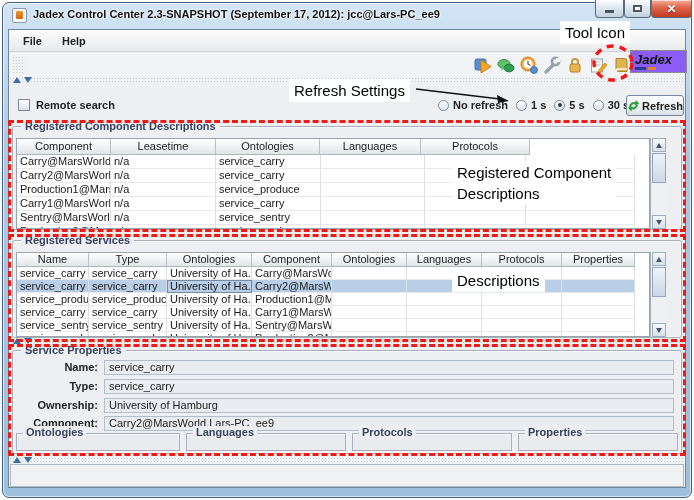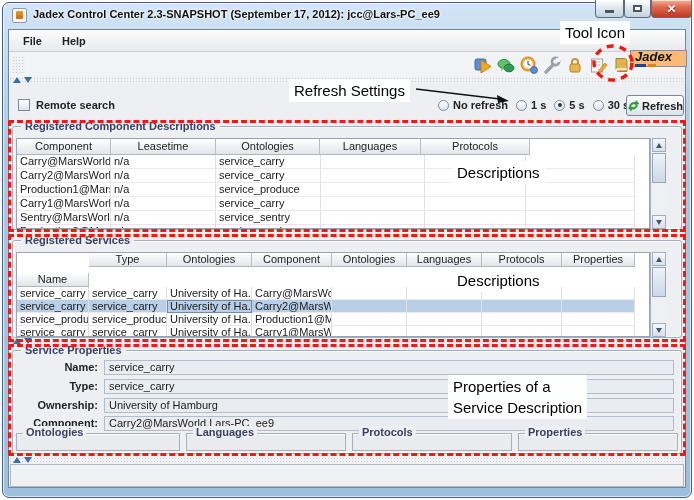--- a/index.html
+++ b/index.html
@@ -26,21 +26,21 @@
 
   
   #client{left:8px;top:29px;width:678px;height:459px;background:#edeff2;border:1px solid #70879c;}
   #menubar{left:9px;top:30px;width:676px;height:22px;background:linear-gradient(#fcfcfc,#e9eaec);border-bottom:1px solid #cdd0d4;display:flex;align-items:center;gap:4px;padding:0 6px;}
   .menu-item{font-size:11px;font-weight:bold;color:#222;padding:2px 8px;}
   #toolbar{left:9px;top:52px;width:676px;height:25px;background:#f2f3f5;display:flex;align-items:center;}
   .stipple{background-color:#f0f1f3;background-image:radial-gradient(circle,#c7cbd0 30%,transparent 32%);background-size:3px 3px;}
   #grip{left:12px;top:56px;width:13px;height:17px;}
   #toolicons{left:472px;top:53px;height:23px;display:flex;align-items:center;gap:2px;}
   .ticon{width:21px;height:21px;display:flex;align-items:center;justify-content:center;}
-  #logo{left:630px;top:50px;width:57px;height:17px;background:#fdba74;border:1px solid #8c8c8c;display:flex;flex-direction:column;justify-content:center;padding-left:4px;}
+  #logo{left:630px;top:50px;width:57px;height:23px;background:#8b5cf6;border:1px solid #8c8c8c;display:flex;flex-direction:column;justify-content:center;padding-left:4px;}
   #logo .logo-text{font-size:13px;font-weight:bold;font-style:italic;color:#111;line-height:13px;}
   #logo .bars{display:flex;gap:2px;margin-top:1px;}
   #logo .bars i{height:3px;display:block;}
   .divider{left:9px;width:676px;height:6px;}
   .onetouch{position:absolute;left:4px;top:0;display:flex;gap:3px;align-items:center;height:6px;}
   .tri-up{width:0;height:0;border-left:4px solid transparent;border-right:4px solid transparent;border-bottom:6px solid #3b6ea5;}
   .tri-down{width:0;height:0;border-left:4px solid transparent;border-right:4px solid transparent;border-top:6px solid #3b6ea5;}
 
   
   .group{border:1px solid #a6adb8;border-radius:3px;box-shadow:inset 0 0 0 1px #fdfdfd;}
@@ -310,21 +310,21 @@
     <span class="sbtn down">
         <span class="sb-tri-down"></span>
       </span>
   </div>
 
   <div id="group-serv" class="abs group">
     <span class="group-title">Registered Services</span>
   </div>
   <div id="serv-table" class="abs tablewrap">
       <div class="trow thead">
-        <div class="tcell" style="width: 72px; margin-top: 20px;">Name</div>
+        <div class="tcell" style="width: 72px;">Name</div>
         <div class="tcell" style="width: 78px;">Type</div>
         <div class="tcell" style="width: 85px;">Ontologies</div>
         <div class="tcell" style="width: 80px;">Component</div>
         <div class="tcell" style="width: 75px;">Ontologies</div>
         <div class="tcell" style="width: 75px;">Languages</div>
         <div class="tcell" style="width: 80px;">Protocols</div>
         <div class="tcell" style="width: 73px;">Properties</div>
       </div>
       <div class="trow body">
         <div class="tcell" style="width: 72px;">service_carry</div>
@@ -451,23 +451,20 @@
     <ellipse cx="25" cy="21" rx="19" ry="17" fill="none" stroke="#ee1b15" stroke-width="3.5" stroke-dasharray="7 6"></ellipse>
   </svg>
   <svg class="abs overlay-svg" style="left:414px;top:82px;" width="100" height="24">
     <line x1="2" y1="7" x2="86" y2="17" stroke="#111" stroke-width="1.6"></line>
     <polygon points="95,19 83,13 84,21" fill="#111"></polygon>
   </svg>
 
   <div id="ann-refresh" class="abs callout">Refresh Settings</div>
   <div id="ann-tool" class="abs callout">Tool Icon</div>
   <div id="ann-comp" class="abs callout">
+    <div>Registered Component</div>
       <div>Descriptions</div>
   </div>
   <div id="ann-serv" class="abs callout">
       <div>Descriptions</div>
   </div>
-  <div id="ann-props" class="abs callout">
-    <div>Properties of a</div>
-      <div>Service Description</div>
-  </div>
 
 </div>
 
 </body></html>

